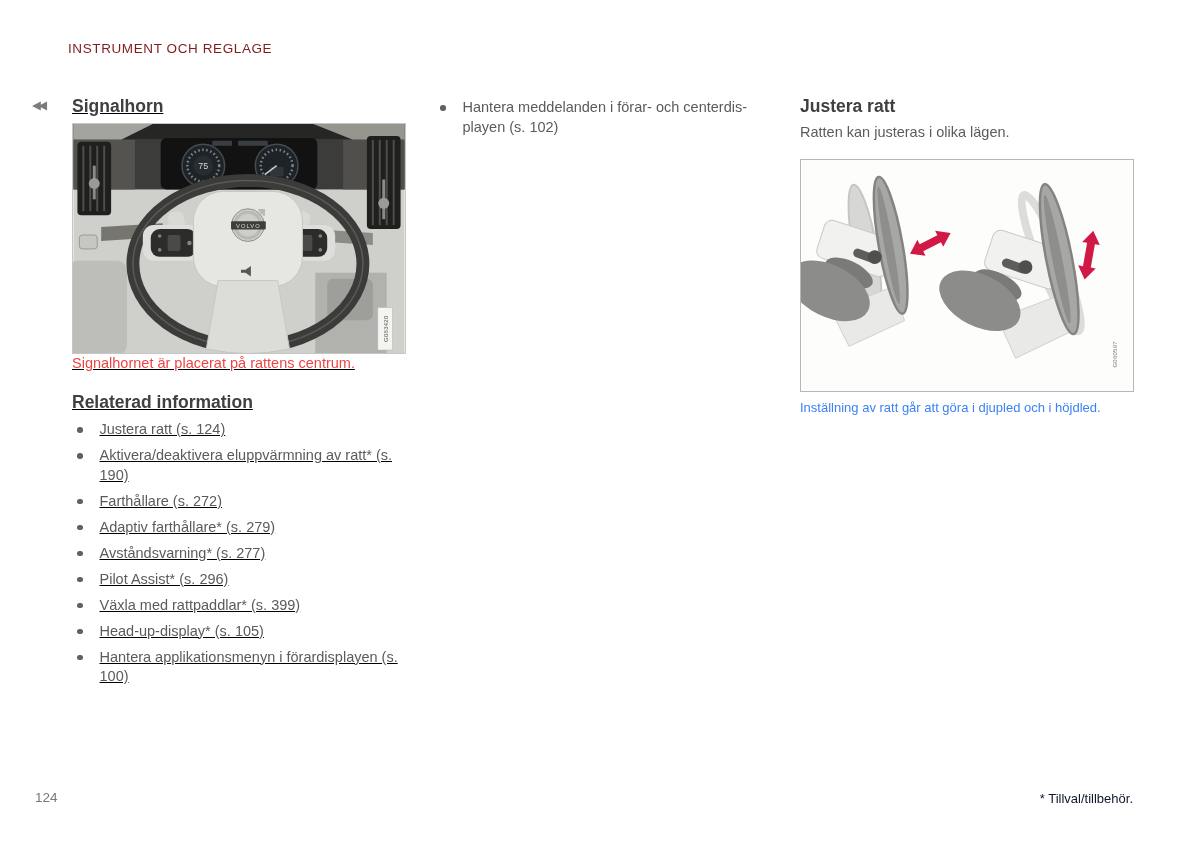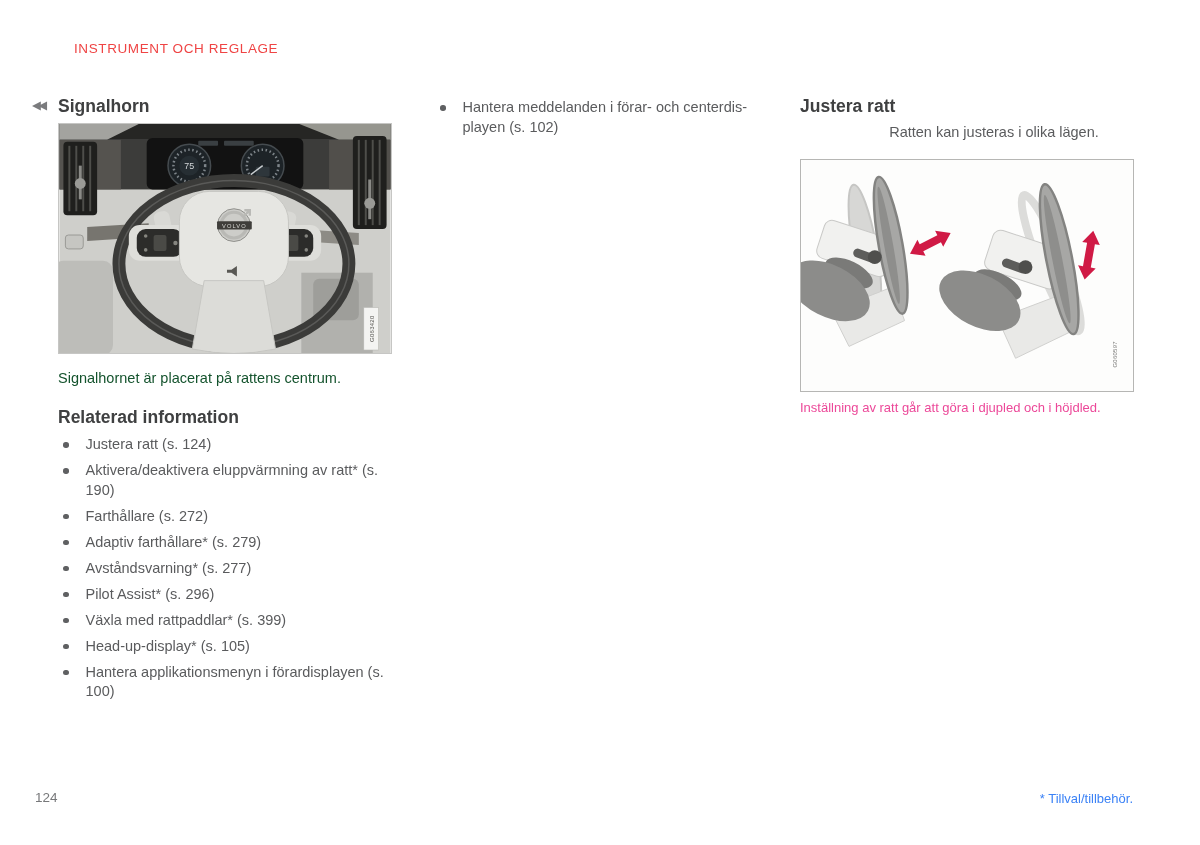--- a/index.html
+++ b/index.html
@@ -2,45 +2,45 @@
 <html lang="sv"><head>
 <meta charset="utf-8">
 <style>
   * { margin:0; padding:0; box-sizing:border-box; }
   body { background:#ffffff; }
   .page {
     position:relative; width:1200px; height:845px; background:#ffffff;
     font-family:"Liberation Sans", sans-serif; overflow:hidden;
   }
   .section-header {
-    position:absolute; left:74px; top:41px;
-    font-size:13.5px; color:#ef4444; letter-spacing:.6px;
+    position:absolute; left:68px; top:41px;
+    font-size:13.5px; color:#7f1d1d; letter-spacing:.6px;
   }
   .back-marker {
     position:absolute; left:32px; top:98px;
     font-size:11.5px; color:#7a7b7d; letter-spacing:-2.5px; cursor:pointer;
     line-height:14px;
   }
   .col { position:absolute; top:96px; }
-  .col1 { left:58px;  width:334px; }
+  .col1 { left:72px;  width:334px;text-decoration:underline; }
   .col2 { left:435px; width:338px; top:98px; }
   .col3 { left:800px; width:388px; }
   .h2 { font-size:17.5px; font-weight:bold; color:#3f4041; line-height:20px; }
   figure { margin:0; }
   .photo { display:block; margin-top:7px; width:334px; height:231px; border:1px solid #c6c6c4; }
-  .caption-body { margin-top:15px; font-size:14.5px; color:#14532d; line-height:19px; }
+  .caption-body { font-size:14.5px; color:#ef4444; line-height:19px; }
   .h2-related { margin-top:19px; }
   ul.bullets { list-style:none; margin-top:8px; }
   ul.bullets li { display:flex; font-size:14.5px; color:#5a5b5d; line-height:19.5px; margin-bottom:6.5px; }
   .dot { flex:0 0 auto; width:5.5px; height:5.5px; border-radius:50%; background:#5f6062; margin:7px 17px 0 5px; }
-  .intro { margin-top:7px; font-size:14.5px; color:#5a5b5d; line-height:19px;text-align:center; }
+  .intro { margin-top:7px; font-size:14.5px; color:#5a5b5d; line-height:19px; }
   .illustration { display:block; margin-top:17px; width:334px; height:233px; border:1px solid #b6b6b4; background:#fff; }
-  .caption-light { margin-top:7px; font-size:13px; color:#ec4899; line-height:17px; }
+  .caption-light { margin-top:7px; font-size:13px; color:#3b82f6; line-height:17px; }
   .footer-page { position:absolute; left:35px; top:790px; font-size:13.5px; color:#77787a; }
-  .footnote { position:absolute; right:67px; top:791px; font-size:13px; color:#3b82f6; }
+  .footnote { position:absolute; right:67px; top:791px; font-size:13px; color:#0f172a; }
   svg text { font-family:"Liberation Sans", sans-serif; }
 </style>
 </head>
 <body>
 
 <div class="page">
 
   <div class="section-header">INSTRUMENT OCH REGLAGE</div>
 
   <div class="back-marker">◀◀</div>

